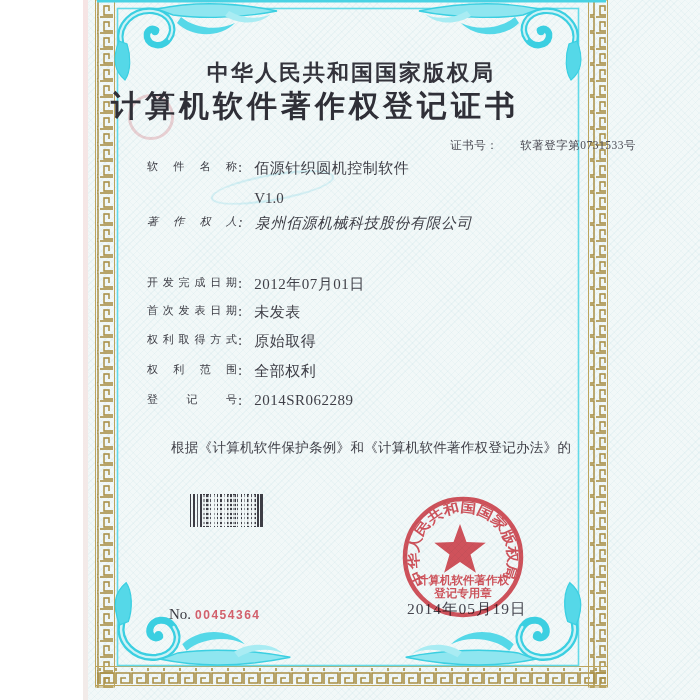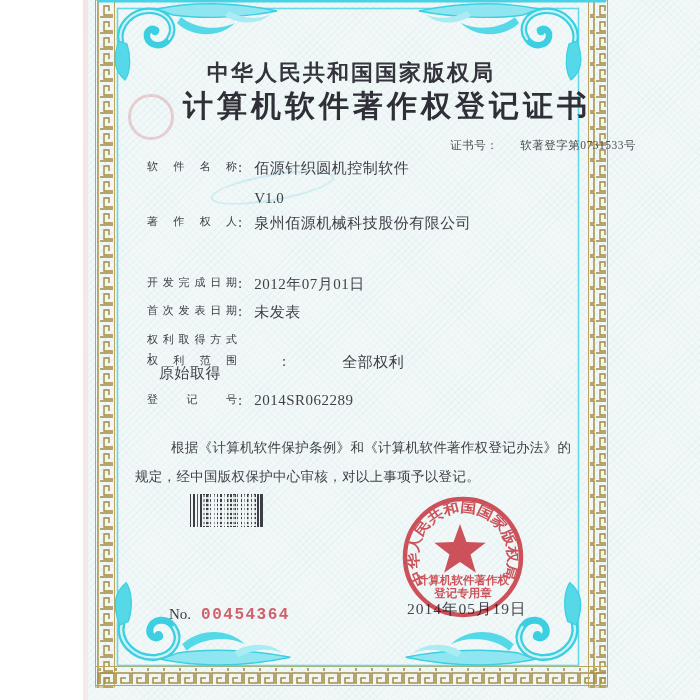--- a/index.html
+++ b/index.html
@@ -17,32 +17,32 @@
   .paper-edge-left{position:absolute;left:0;top:0;width:5px;height:700px;
     background:linear-gradient(180deg,#f6e4e4,#f2ebe9);}
   .paper-edge-right{position:absolute;right:0;top:0;width:4px;height:700px;
     background:rgba(235,220,222,0.55);}
 
   .frame-svg{position:absolute;left:0;top:0;}
 
   
   .authority{position:absolute;left:28px;top:58px;width:480px;text-align:center;
     font-size:22px;font-weight:bold;letter-spacing:2px;color:#34343c;}
-  .cert-title{position:absolute;left:28px;top:86px;width:480px;text-align:right;
+  .cert-title{position:absolute;left:28px;top:86px;width:480px;text-align:left;
     font-size:30px;font-weight:bold;letter-spacing:4px;color:#2f2f37;}
   .certno-row{position:absolute;right:79px;top:138px;font-size:11.5px;color:#4c4c55;
     display:flex;gap:22px;letter-spacing:0.5px;}
 
   .frow{position:absolute;left:64px;font-size:15px;color:#3f3f47;display:flex;align-items:flex-start;}
   .flabel{display:inline-block;width:90px;font-size:11px;text-align:justify;text-align-last:justify;color:#3c3c44;}
   .fcolon{margin-left:1px;}
   .fvalue{margin-left:12px;letter-spacing:0.5px;}
   .fvalue .v2{margin-top:12px;letter-spacing:0;}
-  .r-name{top:159px;} .r-owner{top:214px;} .r-dev{top:275px;} .r-pub{top:303px;}
-  .r-acq{top:332px;flex-direction:column;} .r-scope{top:353px;gap:44px;} .r-reg{top:392px;}
+  .r-name{top:159px;} .r-owner{top:214px;font-style:italic;} .r-dev{top:275px;} .r-pub{top:303px;}
+  .r-acq{top:332px;} .r-scope{top:362px;} .r-reg{top:392px;}
 
   .statement{position:absolute;left:52px;top:433px;width:440px;font-size:13.5px;
     color:#3f3f47;line-height:29px;letter-spacing:0.3px;}
   .statement .s1{text-indent:36px;white-space:nowrap;}
   .statement .s2{white-space:nowrap;}
 
   
   .barcode{position:absolute;left:107px;top:494px;width:77px;height:33px;
     background:repeating-linear-gradient(90deg,
       #3d3d45 0 1.5px, transparent 1.5px 3px,
@@ -52,22 +52,22 @@
   .barcode::after{content:"";position:absolute;left:13px;right:11px;top:1px;bottom:1px;
     background:
       repeating-linear-gradient(0deg, rgba(242,248,248,0.85) 0 2px, transparent 2px 4.5px),
       repeating-linear-gradient(90deg, rgba(242,248,248,0.5) 0 2px, transparent 2px 5px);}
 
   
   .seal{position:absolute;left:314px;top:492px;mix-blend-mode:multiply;opacity:0.93;}
   .issue-date{position:absolute;left:324px;top:599px;font-size:15.5px;color:#45454e;
     letter-spacing:1px;font-weight:500;}
   .serial{position:absolute;left:86px;top:606px;font-size:15px;color:#3b3b42;display:flex;align-items:baseline;justify-content:center;}
-  .serial .num{margin-left:10px;font-family:Liberation Mono, monospace;
-    font-size:16px;letter-spacing:1.5px;color:#d2606c;font-weight:bold;}
+  .serial .num{margin-left:4px;font-family:Liberation Sans, sans-serif;
+    font-size:12px;letter-spacing:1.5px;color:#d2606c;font-weight:bold;}
 
   
   .ghost-seal{position:absolute;left:45px;top:94px;width:46px;height:46px;border-radius:50%;
     border:3px solid rgba(226,128,138,0.33);filter:blur(0.6px);mix-blend-mode:multiply;}
   .ghost-watermark{position:absolute;left:127px;top:174px;width:125px;height:27px;border-radius:50%;
     border:2px solid rgba(120,210,224,0.30);transform:rotate(-10deg);filter:blur(0.5px);}
 </style>
 </head>
 <body>
 
@@ -154,21 +154,20 @@
     <span class="fvalue">全部权利</span>
   </div>
   <div class="frow r-reg">
     <span class="flabel">登记号</span>
       <span class="fcolon">:</span>
     <span class="fvalue">2014SR062289</span>
   </div>
 
   <div class="statement">
     <div class="s1">根据《计算机软件保护条例》和《计算机软件著作权登记办法》的</div>
-    <div class="s2">规定，经中国版权保护中心审核，对以上事项予以登记。</div>
   </div>
 
   <div class="barcode"></div>
 
   <div class="issue-date">2014年05月19日</div>
 
   <svg class="seal" width="132" height="132" viewBox="0 0 132 132">
     <circle cx="66" cy="65" r="58" fill="none" stroke="#d84750" stroke-width="4.5"></circle>
     <path id="sealArc" d="M 29.1 90.8 A 45 45 0 1 1 102.9 90.8" fill="none"></path>
     <text font-size="13.5" font-weight="bold" fill="#d84750">

